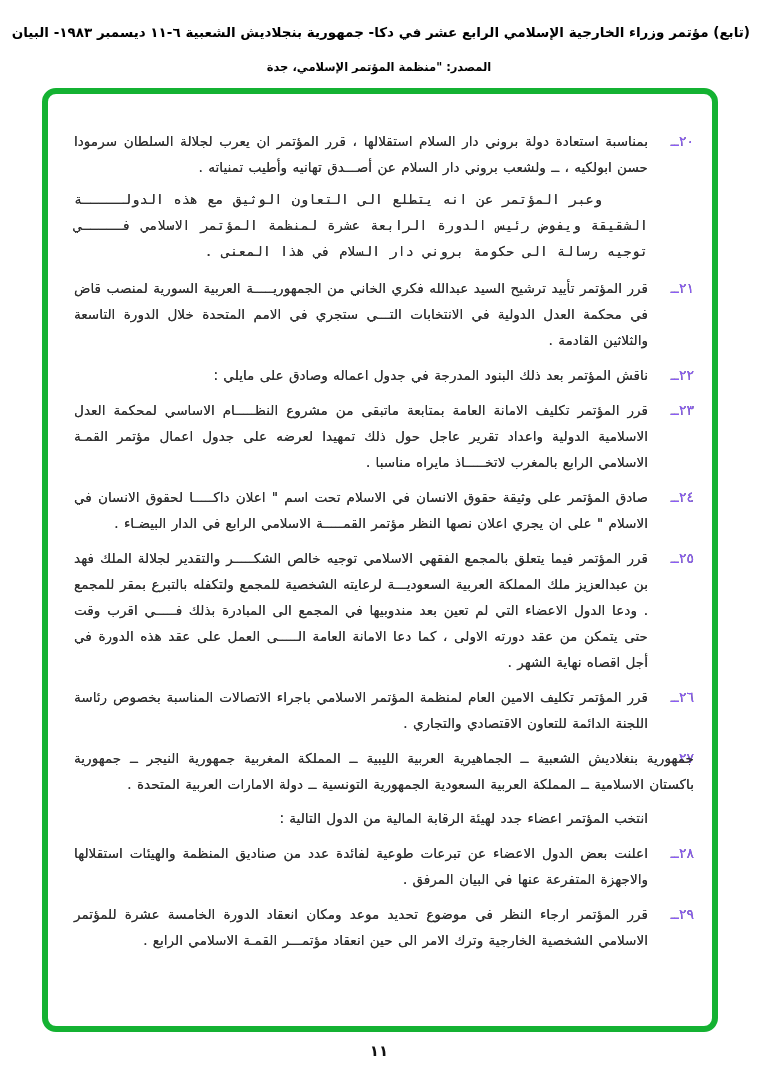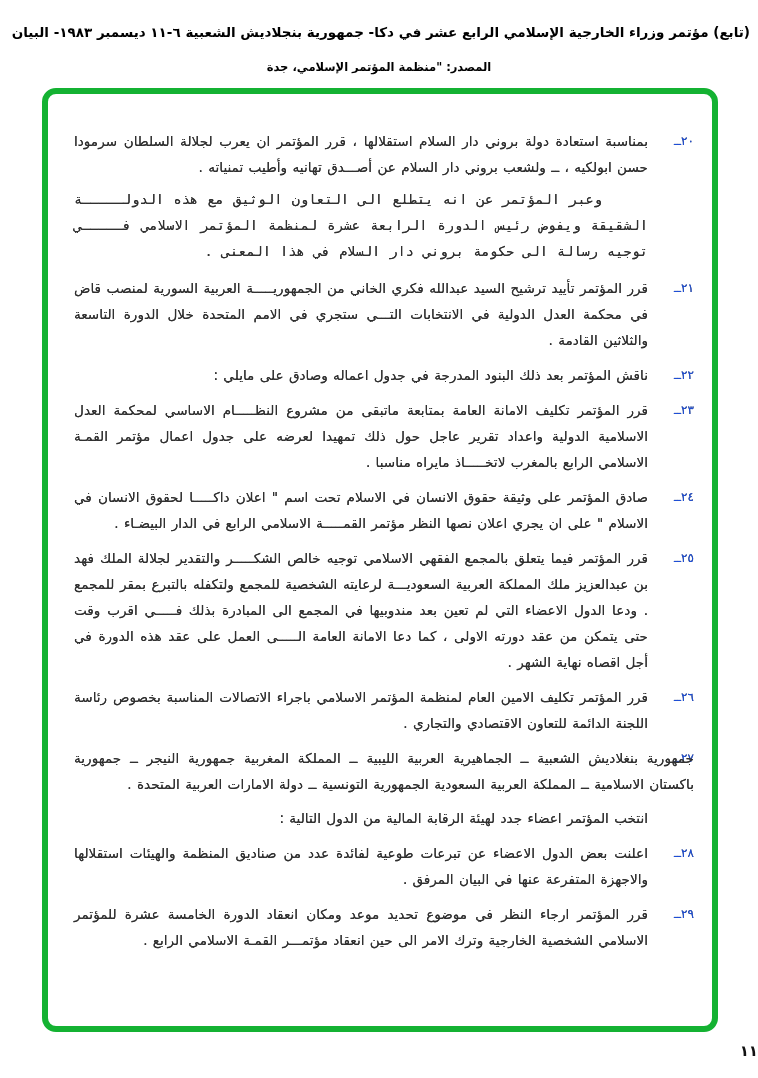--- a/index.html
+++ b/index.html
@@ -44,41 +44,41 @@
     overflow:hidden;
   }
   .item-row {
     display:flex;
     align-items:flex-start;
     margin-bottom:9px;
   }
   .item-number {
     flex:0 0 46px;
     width:46px;
-    font-size:12px;
+    font-size:14px;
     line-height:26px;
-    color:#1d4ed8;
+    color:#8b5cf6;
     text-shadow:0 0 0.4px #4a4a4a;
   }
   .item-body { flex:1 1 auto; min-width:0; }
   .paragraph {
     margin:0 0 8px 0;
     font-size:13.6px;
     line-height:26px;
     text-align:justify;
     color:#303030;
     text-shadow:0 0 0.4px #4a4a4a;
     word-spacing:1px;
   }
   .paragraph:last-child { margin-bottom:0; }
   .paragraph.indented { text-indent:46px;font-family:Liberation Mono, monospace; }
   .paragraph.wide { margin-right:-46px; }
   .page-number {
     position:absolute; top:1042px; right:0; left:0;
-    text-align:right;
+    text-align:center;
     font-weight:bold;
     font-size:15px;
     color:#111;
     letter-spacing:2px;
   }
 </style>
 </head>
 <body>
 
 <div class="page-header">(تابع) مؤتمر وزراء الخارجية الإسلامي الرابع عشر في دكا- جمهورية بنجلاديش الشعبية ٦-١١ ديسمبر ١٩٨٣- البيان الختامي</div>

